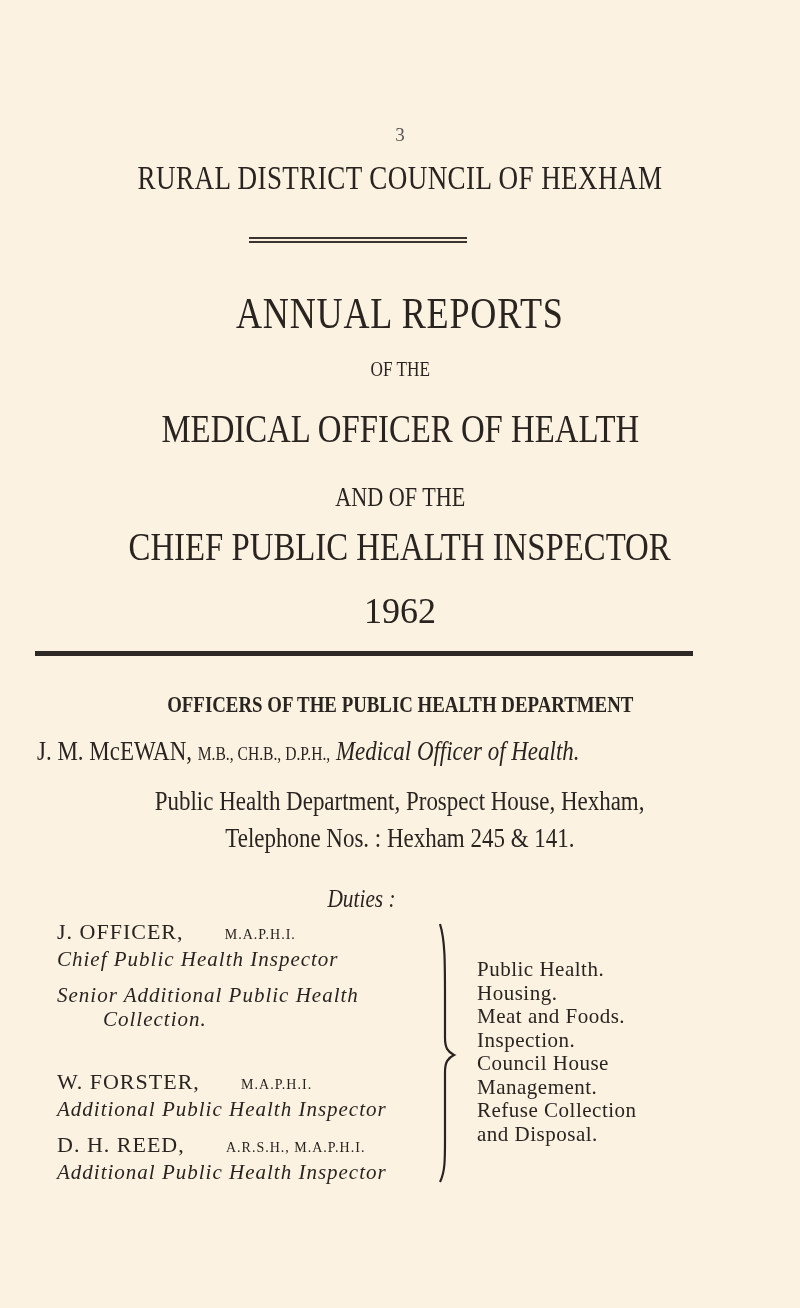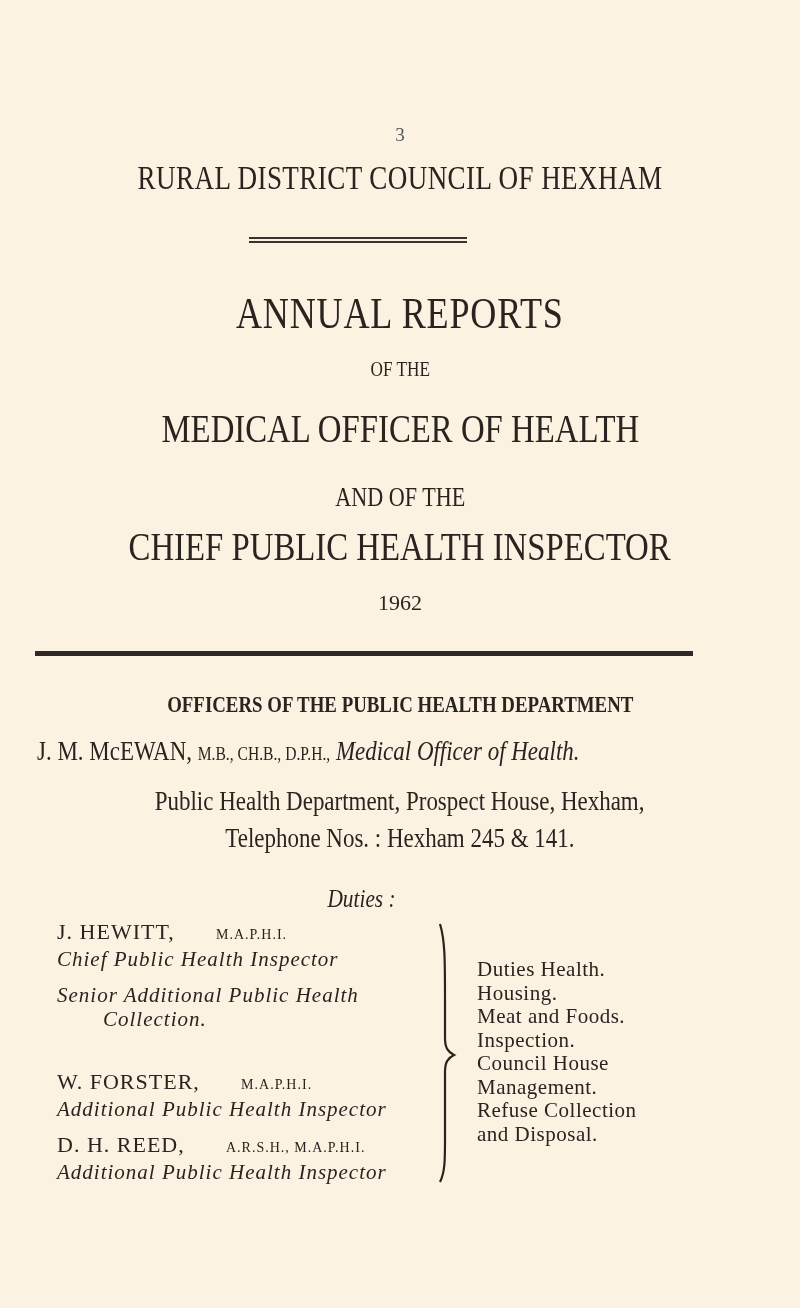--- a/index.html
+++ b/index.html
@@ -15,21 +15,21 @@
   .center { left: 0; width: 800px; text-align: center; }
   .condensed { display: inline-block; transform: scaleX(0.82); transform-origin: center; white-space: nowrap; }
   .page-number { top: 124px; font-size: 19px; color: #555; }
   .council { top: 160px; font-size: 33px; letter-spacing: 0.5px; }
   .rule-double { left: 249px; width: 218px; top: 237px; height: 2px; border-top: 2px solid #3a3430; border-bottom: 2px solid #3a3430; }
   .annual { top: 288px; font-size: 44px; letter-spacing: 1px; }
   .of-the { top: 357px; font-size: 21px; }
   .medical { top: 405px; font-size: 40px; }
   .and-of-the { top: 482px; font-size: 27px; }
   .chief { top: 523px; font-size: 40px; }
-  .year { top: 590px; font-size: 22px; }
+  .year { top: 590px; font-size: 36px; }
   .rule-thick { left: 35px; width: 658px; top: 651px; height: 5px; background: #2e2926; }
   .officers-head { top: 692px; font-size: 23px; font-weight: bold; }
   .mcewan { left: 37px; top: 735px; font-size: 28px; white-space: nowrap; }
   .mcewan .sc { font-size: 19px; }
   .mcewan .it { font-style: italic; }
   .address1 { top: 785px; font-size: 28px; }
   .address2 { top: 822px; font-size: 28px; }
   .duties-label { left: 320px; top: 884px; font-size: 26px; font-style: italic; white-space: nowrap; }
   .staff { left: 57px; font-size: 21px; line-height: 24px; white-space: nowrap; }
   .staff .nm { font-size: 22px; letter-spacing: 1px; }
@@ -96,21 +96,21 @@
 </div>
 <div class="abs center address2">
   <span class="condensed">Telephone Nos. : Hexham 245 &amp; 141.</span>
 </div>
 
 <div class="abs duties-label">
   <span class="condensed">Duties :</span>
 </div>
 
 <div class="abs staff" style="top:920px;">
-  <div><span class="nm">J. HEWITT,</span> <span class="q">M.A.P.H.I.</span></div>
+  <div><span class="nm">J. OFFICER,</span> <span class="q">M.A.P.H.I.</span></div>
   <div class="role">Chief Public Health Inspector</div>
 </div>
 
 <div class="abs staff" style="top:983px;">
   <div class="role">Senior Additional Public Health</div>
   <div class="role indent">Collection.</div>
 </div>
 
 <div class="abs staff" style="top:1070px;">
   <div><span class="nm">W. FORSTER,</span> <span class="q">M.A.P.H.I.</span></div>
@@ -120,21 +120,21 @@
 <div class="abs staff" style="top:1133px;">
   <div><span class="nm">D. H. REED,</span> <span class="q">A.R.S.H., M.A.P.H.I.</span></div>
   <div class="role">Additional Public Health Inspector</div>
 </div>
 
 <svg class="abs brace" viewBox="0 0 24 264" preserveAspectRatio="none">
   <path d="M4 4 C 9 20, 9 40, 9 80 L 9 118 C 9 128, 12 132, 18 135 C 12 138, 9 142, 9 152 L 9 220 C 9 240, 9 252, 4 262" fill="none" stroke="#2a2420" stroke-width="2.2"></path>
 </svg>
 
 <div class="abs duties">
-  <div>Duties Health.</div>
+  <div>Public Health.</div>
   <div>Housing.</div>
   <div>Meat and Foods.</div>
   <div>Inspection.</div>
   <div>Council House</div>
   <div>Management.</div>
   <div>Refuse Collection</div>
   <div>and Disposal.</div>
 </div>
 
 </body></html>

